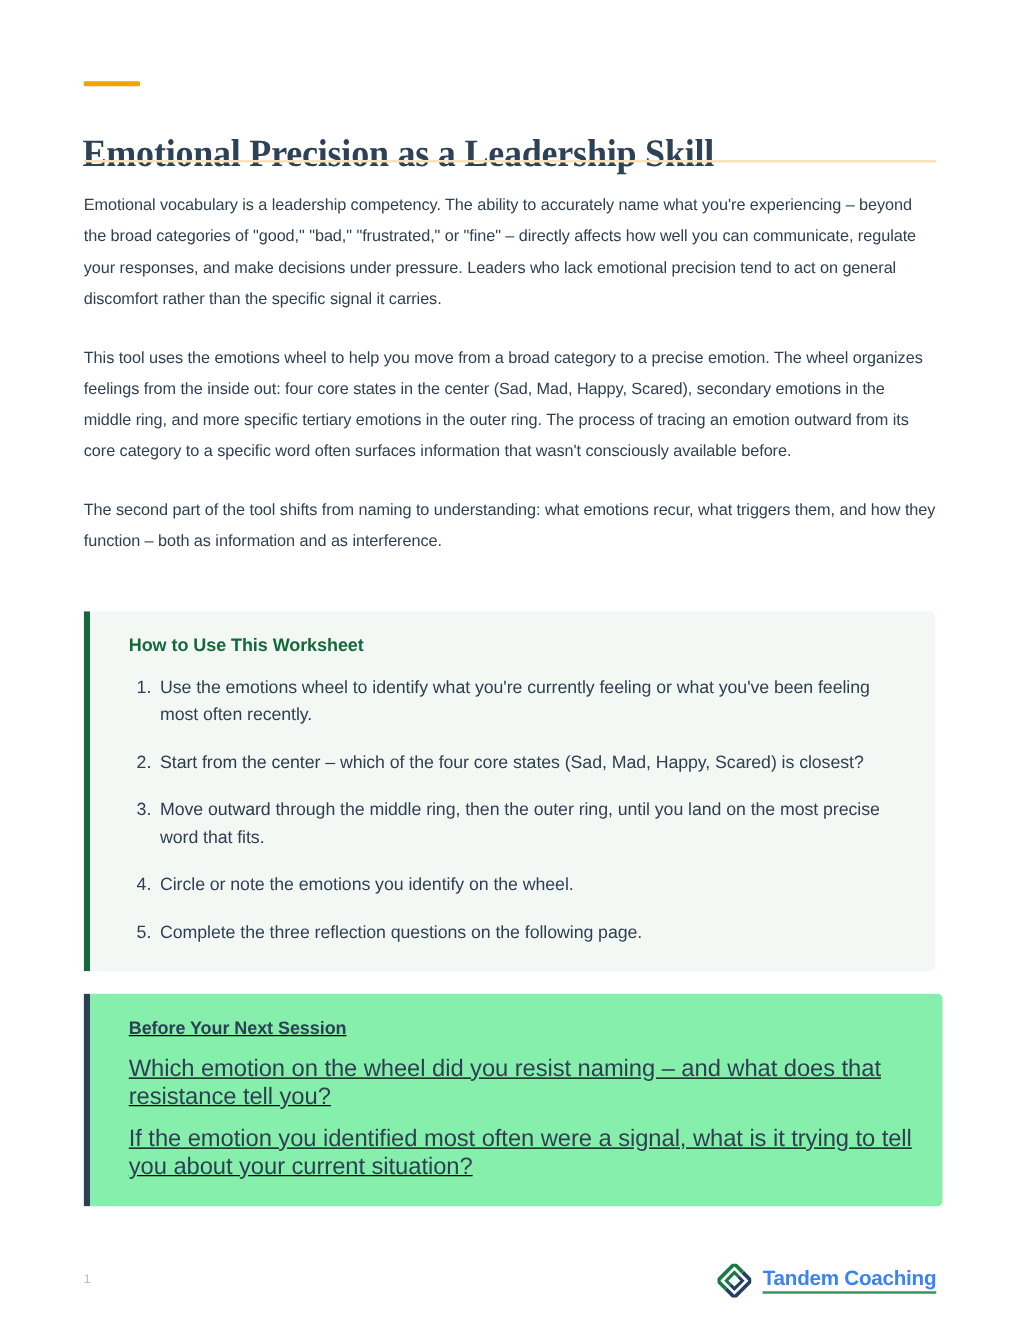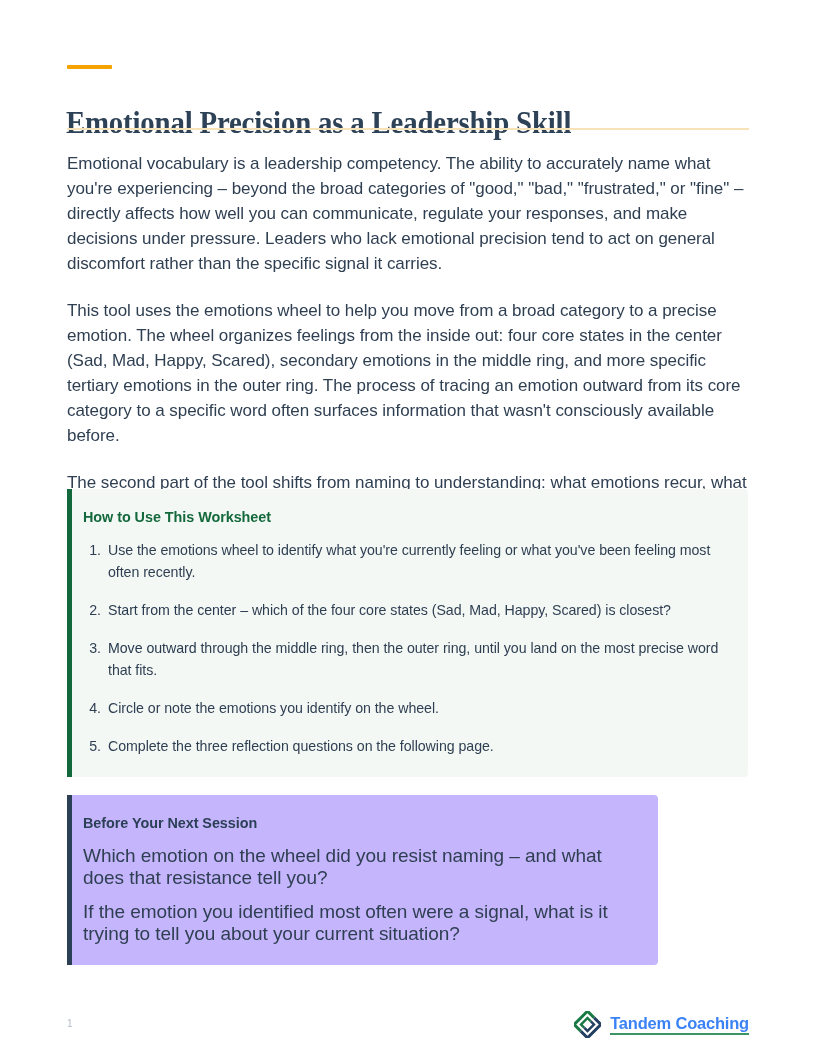--- a/index.html
+++ b/index.html
@@ -61,62 +61,63 @@
 
   
   .body-block {
     position: absolute;
     left: 67px;
     top: 141px;
     width: 682px;
   }
 
   .para {
-    font-size: 17px;
+    font-size: 13px;
     line-height: 25px;
     color: #2f3f52;
     margin: 0 0 22px 0;
     letter-spacing: -0.05px;
   }
   .para:last-child { margin-bottom: 0; }
 
   
   .callouts {
     position: absolute;
     left: 67px;
     top: 479px;
     width: 682px;
   }
 
   .callout {
     position: relative;
     box-sizing: border-box;
     border-radius: 0 4px 4px 0;
-    padding: 20px 24px 20px 16px;
+    padding: 20px 24px 20px 36px;
     overflow: hidden;
   }
 
   .callout .bar {
     position: absolute;
     left: 0;
     top: 0;
     bottom: 0;
     width: 5px;
   }
 
   .callout-green {
     background: #f4f8f5;
     width: 681px;
     margin-bottom: 18px;
   }
   .callout-green .bar { background: #13693c; }
 
   .callout-navy {
-    background: #c4b5fd;
-    width: 591px;
+    background: #86efac;
+    width: 687px;
+    text-decoration: underline;
   }
   .callout-navy .bar { background: #2b3f55; }
 
   .callout-heading {
     font-size: 14.4px;
     font-weight: bold;
     margin: 0 0 14px 0;
     letter-spacing: -0.05px;
   }
   .callout-green .callout-heading { color: #13693c; }

